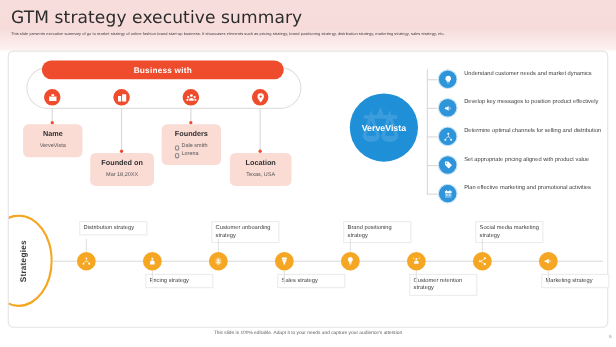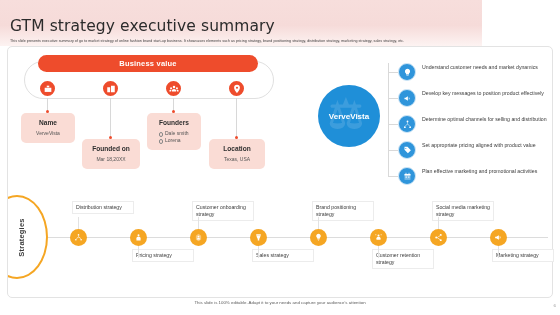--- a/index.html
+++ b/index.html
@@ -11,23 +11,23 @@
   }
   #slide {
     position: relative;
     width: 560px; height: 315px;
     background: #ffffff;
   }
 
   
   .header {
     position: absolute; left: 0; top: 0;
-    width: 482px; height: 46px;
+    width: 560px; height: 46px;
     background: linear-gradient(180deg,#f7dedc 0%,#f6dbd9 55%,#fdf3f2 100%);
-    padding: 18px 10px 0 10px;
+    padding: 8px 10px 0 10px;
   }
   .title {
     font-size: 15.5px;
     font-weight: 400;
     color: #2b2b2b;
     letter-spacing: 0.1px;
     line-height: 17px;
     font-family: "DejaVu Sans", sans-serif;
   }
   .subtitle {
@@ -202,21 +202,21 @@
 
   <div class="header">
     <div class="title">GTM strategy executive summary</div>
     <div class="subtitle">This slide presents executive summary of go to market strategy of online fashion brand start-up business. It showcases elements such as pricing strategy, brand positioning strategy, distribution strategy, marketing strategy, sales strategy, etc.</div>
   </div>
 
   <div class="bodycard">
 
     <div class="haven-wrap">
       <div class="haven-track"></div>
-      <div class="haven-pill">Business value</div>
+      <div class="haven-pill">Business with</div>
 
       <div class="haven-icon" style="left:22px;  top:26px;">
         <svg viewBox="0 0 24 24">
             <path d="M4 9h16v10H4z"></path>
             <path d="M9 4h6v4H9z"></path>
           </svg>
       </div>
       <div class="haven-icon" style="left:85px;  top:26px;">
         <svg viewBox="0 0 24 24">
             <path d="M3 20V8h7v12H3zm9 0V4h9v16h-9zm2-13h5v2h-5V7zm0 4h5v2h-5v-2zm0 4h5v2h-5v-2zM5 11h3v2H5v-2z"></path>

